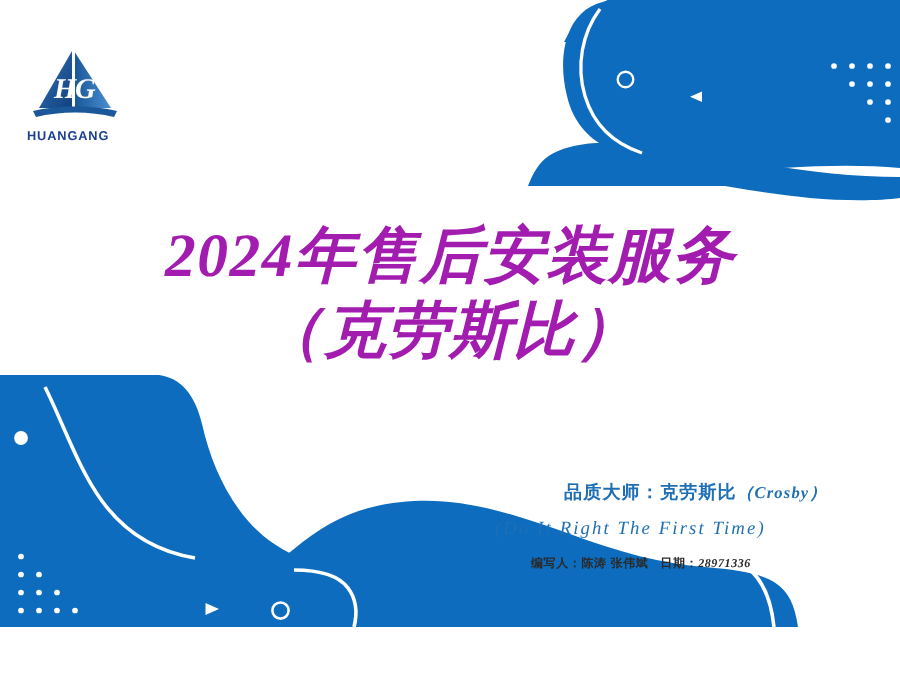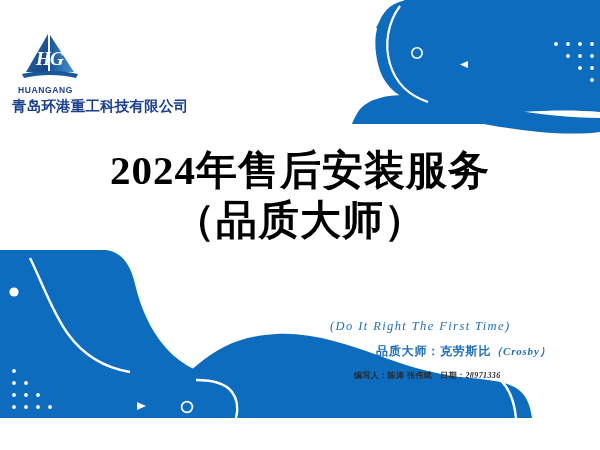--- a/index.html
+++ b/index.html
@@ -51,23 +51,24 @@
   
   #title-block {
     position: absolute;
     left: 0;
     top: 148px;
     width: 600px;
     text-align: center;
     z-index: 6;
   }
   .title-line {
-    color: #000000;
-    font-family: "Liberation Serif", "DejaVu Serif", serif;
-    font-weight: 700;
+    color: #a21caf;
+    font-family: "Liberation Serif", "DejaVu Serif", serif;
+    font-weight: 700;
+    font-style: italic;
     line-height: 1.08;
     white-space: nowrap;
   }
   #title-line-1 {
     font-size: 41px;
     letter-spacing: 1px;
   }
   #title-line-2 {
     font-size: 41px;
     letter-spacing: 1px;
@@ -244,31 +245,30 @@
 
       <path fill="#1a5899" d="M4,42 C20,38 44,38 60,42 L58,46 C42,42 22,42 6,46 Z"></path>
 
       <text x="18" y="33" font-family="Liberation Serif, DejaVu Serif, serif" font-size="19" font-weight="700" fill="#ffffff" font-style="italic">H</text>
       <text x="32" y="33" font-family="Liberation Serif, DejaVu Serif, serif" font-size="19" font-weight="700" fill="#ffffff" font-style="italic">G</text>
     </svg>
     <svg width="74" height="12" viewBox="0 0 74 12" style="display:block;margin-left:4px;">
       <rect x="0" y="0" width="74" height="12" fill="none"></rect>
       <text x="2" y="9" font-family="Liberation Sans, DejaVu Sans, sans-serif" font-size="8.5" font-weight="700" letter-spacing="0.6" fill="#1a3f8f">HUANGANG</text>
     </svg>
-    <div id="logo-company-name">青岛环港重工科技有限公司</div>
   </div>
 
   <div id="title-block">
     <div id="title-line-1" class="title-line">2024年售后安装服务</div>
-    <div id="title-line-2" class="title-line">（品质大师）</div>
+    <div id="title-line-2" class="title-line">（克劳斯比）</div>
   </div>
 
   <div id="slogan-block">
-    <div id="slogan-en">(Do It Right The First Time)</div>
     <div id="master-line">
       <span>品质大师：克劳斯比</span><span class="latin">（Crosby）</span>
     </div>
+    <div id="slogan-en">(Do It Right The First Time)</div>
     <div id="author-line">
       <span>编写人：</span><span>陈涛 张伟斌</span><span class="sep"></span><span>日期：</span><span class="date-val">28971336</span>
     </div>
   </div>
 
 </div>
 
 </body></html>

